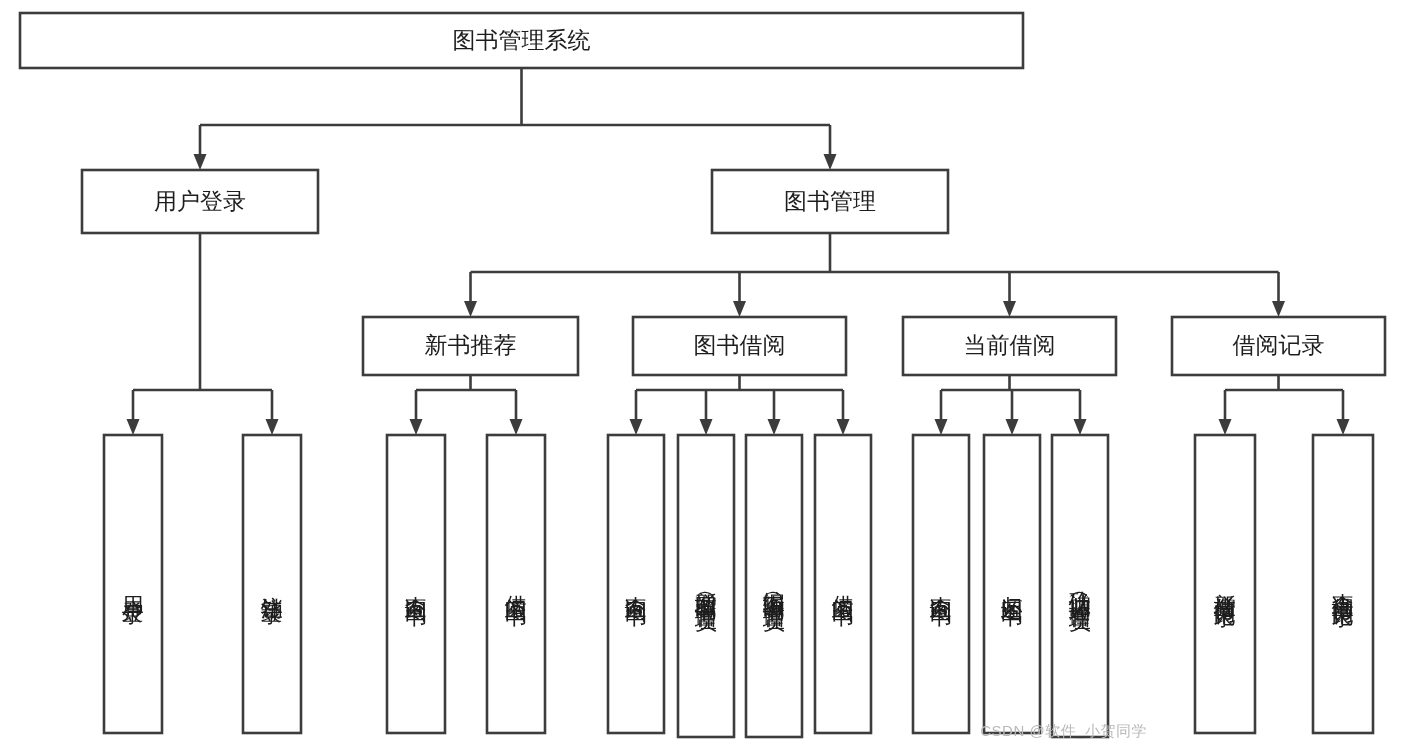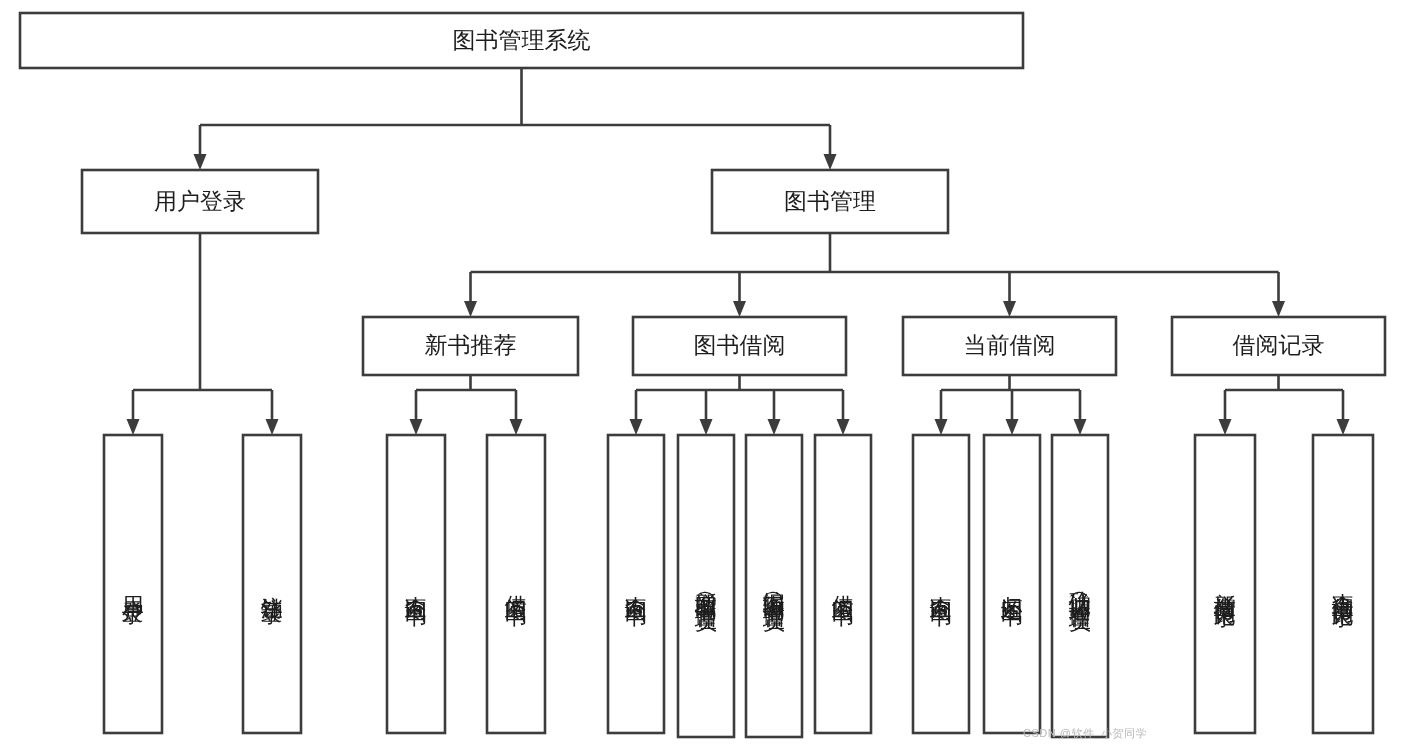--- a/index.html
+++ b/index.html
@@ -67,21 +67,21 @@
     letter-spacing: 3px;
     color: #1d1d1d;
     white-space: nowrap;
     pointer-events: none;
   }
   .watermark {
     position: absolute;
     right: 10px;
     bottom: 6px;
     font-family: "Liberation Sans", "DejaVu Sans", sans-serif;
-    font-size: 11px;
+    font-size: 15px;
     color: #b9b9b9;
     letter-spacing: 0.5px;
     white-space: nowrap;
     text-align: center;
   }
 </style>
 </head>
 <body>
 
 <div id="diagram-root">

